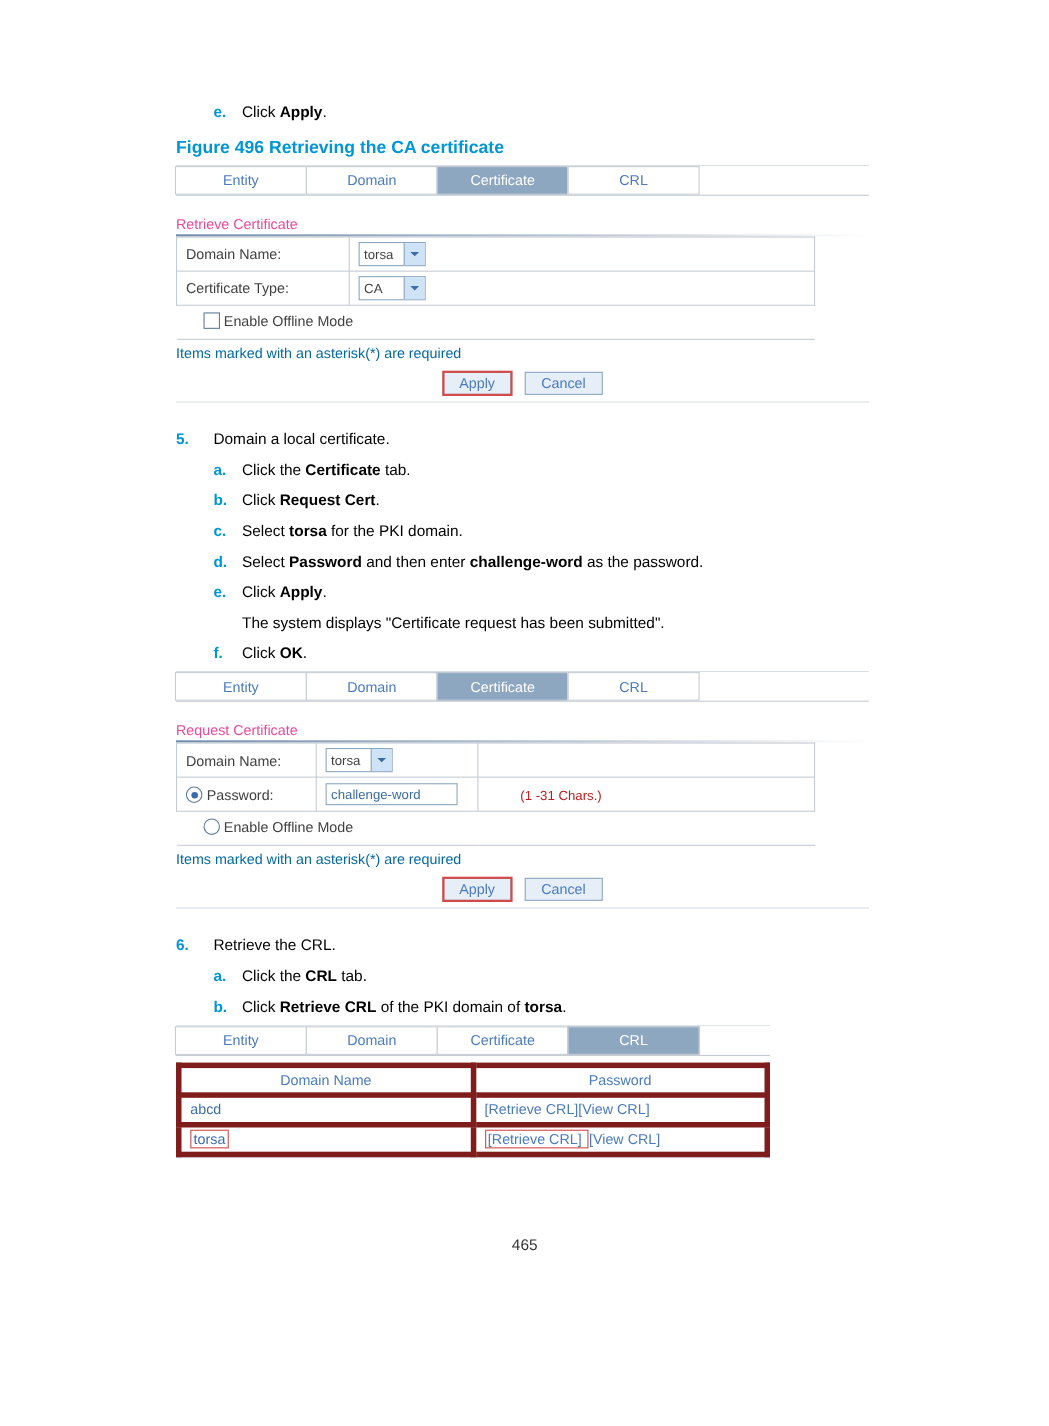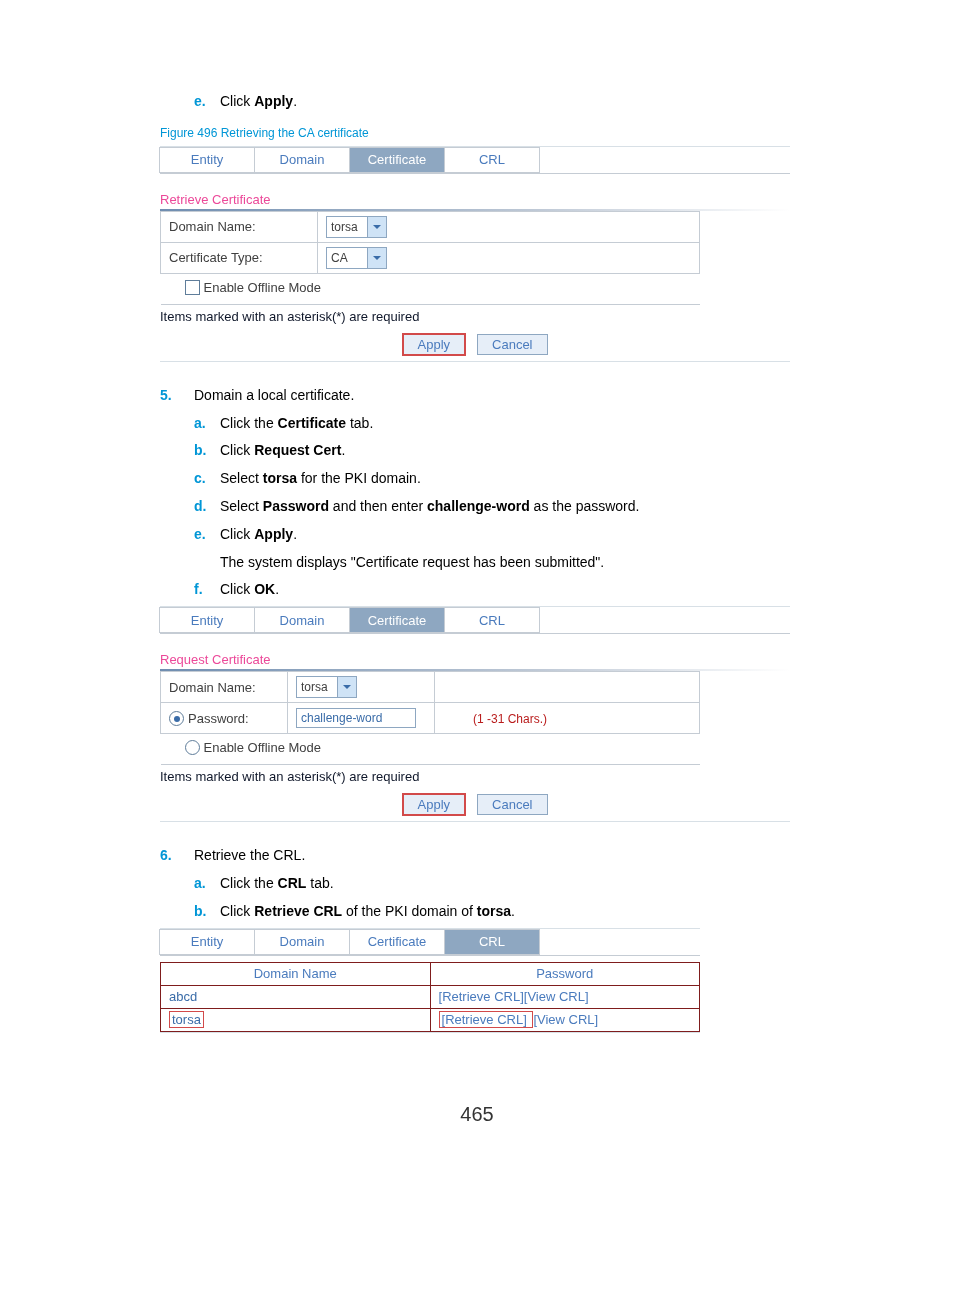--- a/index.html
+++ b/index.html
@@ -35,44 +35,44 @@
   .sub-marker {
     min-width: 26px;
     color: #0096d6;
     font-weight: bold;
   }
   .sub-text { flex: 1; }
   .note-text { padding-left: 60px; line-height:1.7; margin-bottom:4px; }
   b { font-weight: bold; }
   .figcap {
     color: #0096d6;
-    font-weight: normal;
+    font-weight: bold;
     margin: 12px 0 6px 0;
-    font-size: 12px;
+    font-size: 16px;
   }
 
   
   .panel {
     border-top: 1px solid #d8e0e6;
     border-bottom: 1px solid #d8e0e6;
     width: 630px;
     font-size: 13px;
   }
   .tab-row {
     display: flex;
     height: 26px;
     border-bottom: 1px solid #c5ccd4;
     background: #fff;
   }
   .tab {
     display:flex;
     align-items:center;
     justify-content:center;
     min-width: 86px;
-    padding: 0 4px;
+    padding: 0 16px;
     color: #4a7bbd;
     border-right: 1px solid #c5ccd4;
     border-top: 1px solid #c5ccd4;
     border-bottom: 1px solid #c5ccd4;
     border-left: 1px solid #c5ccd4;
     margin-left: -1px;
     background: #fff;
     cursor: pointer;
   }
   .tab.active {
@@ -86,21 +86,21 @@
   }
   .hr-grad {
     height: 2px;
     border: none;
     padding:0;
     margin:0;
     background: linear-gradient(to right, #6f8db0, #bfc9d6 60%, #fff);
   }
   .form-table {
     border-collapse: collapse;
-    width: 540px;
+    width: 581px;
     padding-left: 36px;
   }
   .form-table td {
     border: 1px solid #c5ccd4;
     padding: 4px 8px;
     font-size: 13px;
     color: #404040;
     vertical-align: middle;
     height: 22px;
   }
@@ -132,21 +132,21 @@
     border:1px solid #5f7d9a;
     margin-right:4px;
     vertical-align:middle;
   }
   .radio-outer { border-radius:50%; }
   .radio-dot {
     width:6px;height:6px;border-radius:50%;
     background:#3a6ca8;
   }
   .hint {
-    color: #0f172a;
+    color: #0369a1;
     font-size: 13px;
     padding: 4px 0;
   }
   .btn-row {
     display:flex;
     justify-content:center;
     gap: 12px;
     padding: 6px 0;
   }
   .btn {
@@ -171,21 +171,21 @@
   }
   .chars-hint { color:#b91c1c; font-size:12px; margin-left:30px; }
 
   
   .crl-table {
     border-collapse: collapse;
     width: 540px;
     margin-top: 6px;
   }
   .crl-table th, .crl-table td {
-    border: 1px solid #7f1d1d;
+    border: 5px solid #7f1d1d;
     font-size: 13px;
     font-weight: normal;
     padding: 2px 8px;
     height: 18px;
   }
   .crl-table th {
     color: #4a7bbd;
     text-align: center;
     background: #fff;
   }
@@ -199,21 +199,21 @@
   }
   .crl-link {
     color:#4a7bbd;
     cursor:pointer;
   }
   .crl-bracket { color:#4a7bbd; }
 
   .pagenum {
     text-align:center;
     margin-top: 70px;
-    font-size: 20px;
+    font-size: 14px;
     color:#333;
   }
   svg.caret { width:10px;height:10px; }
 </style>
 </head>
 <body>
 
 <div class="page">
 
   <div class="sub-list">

